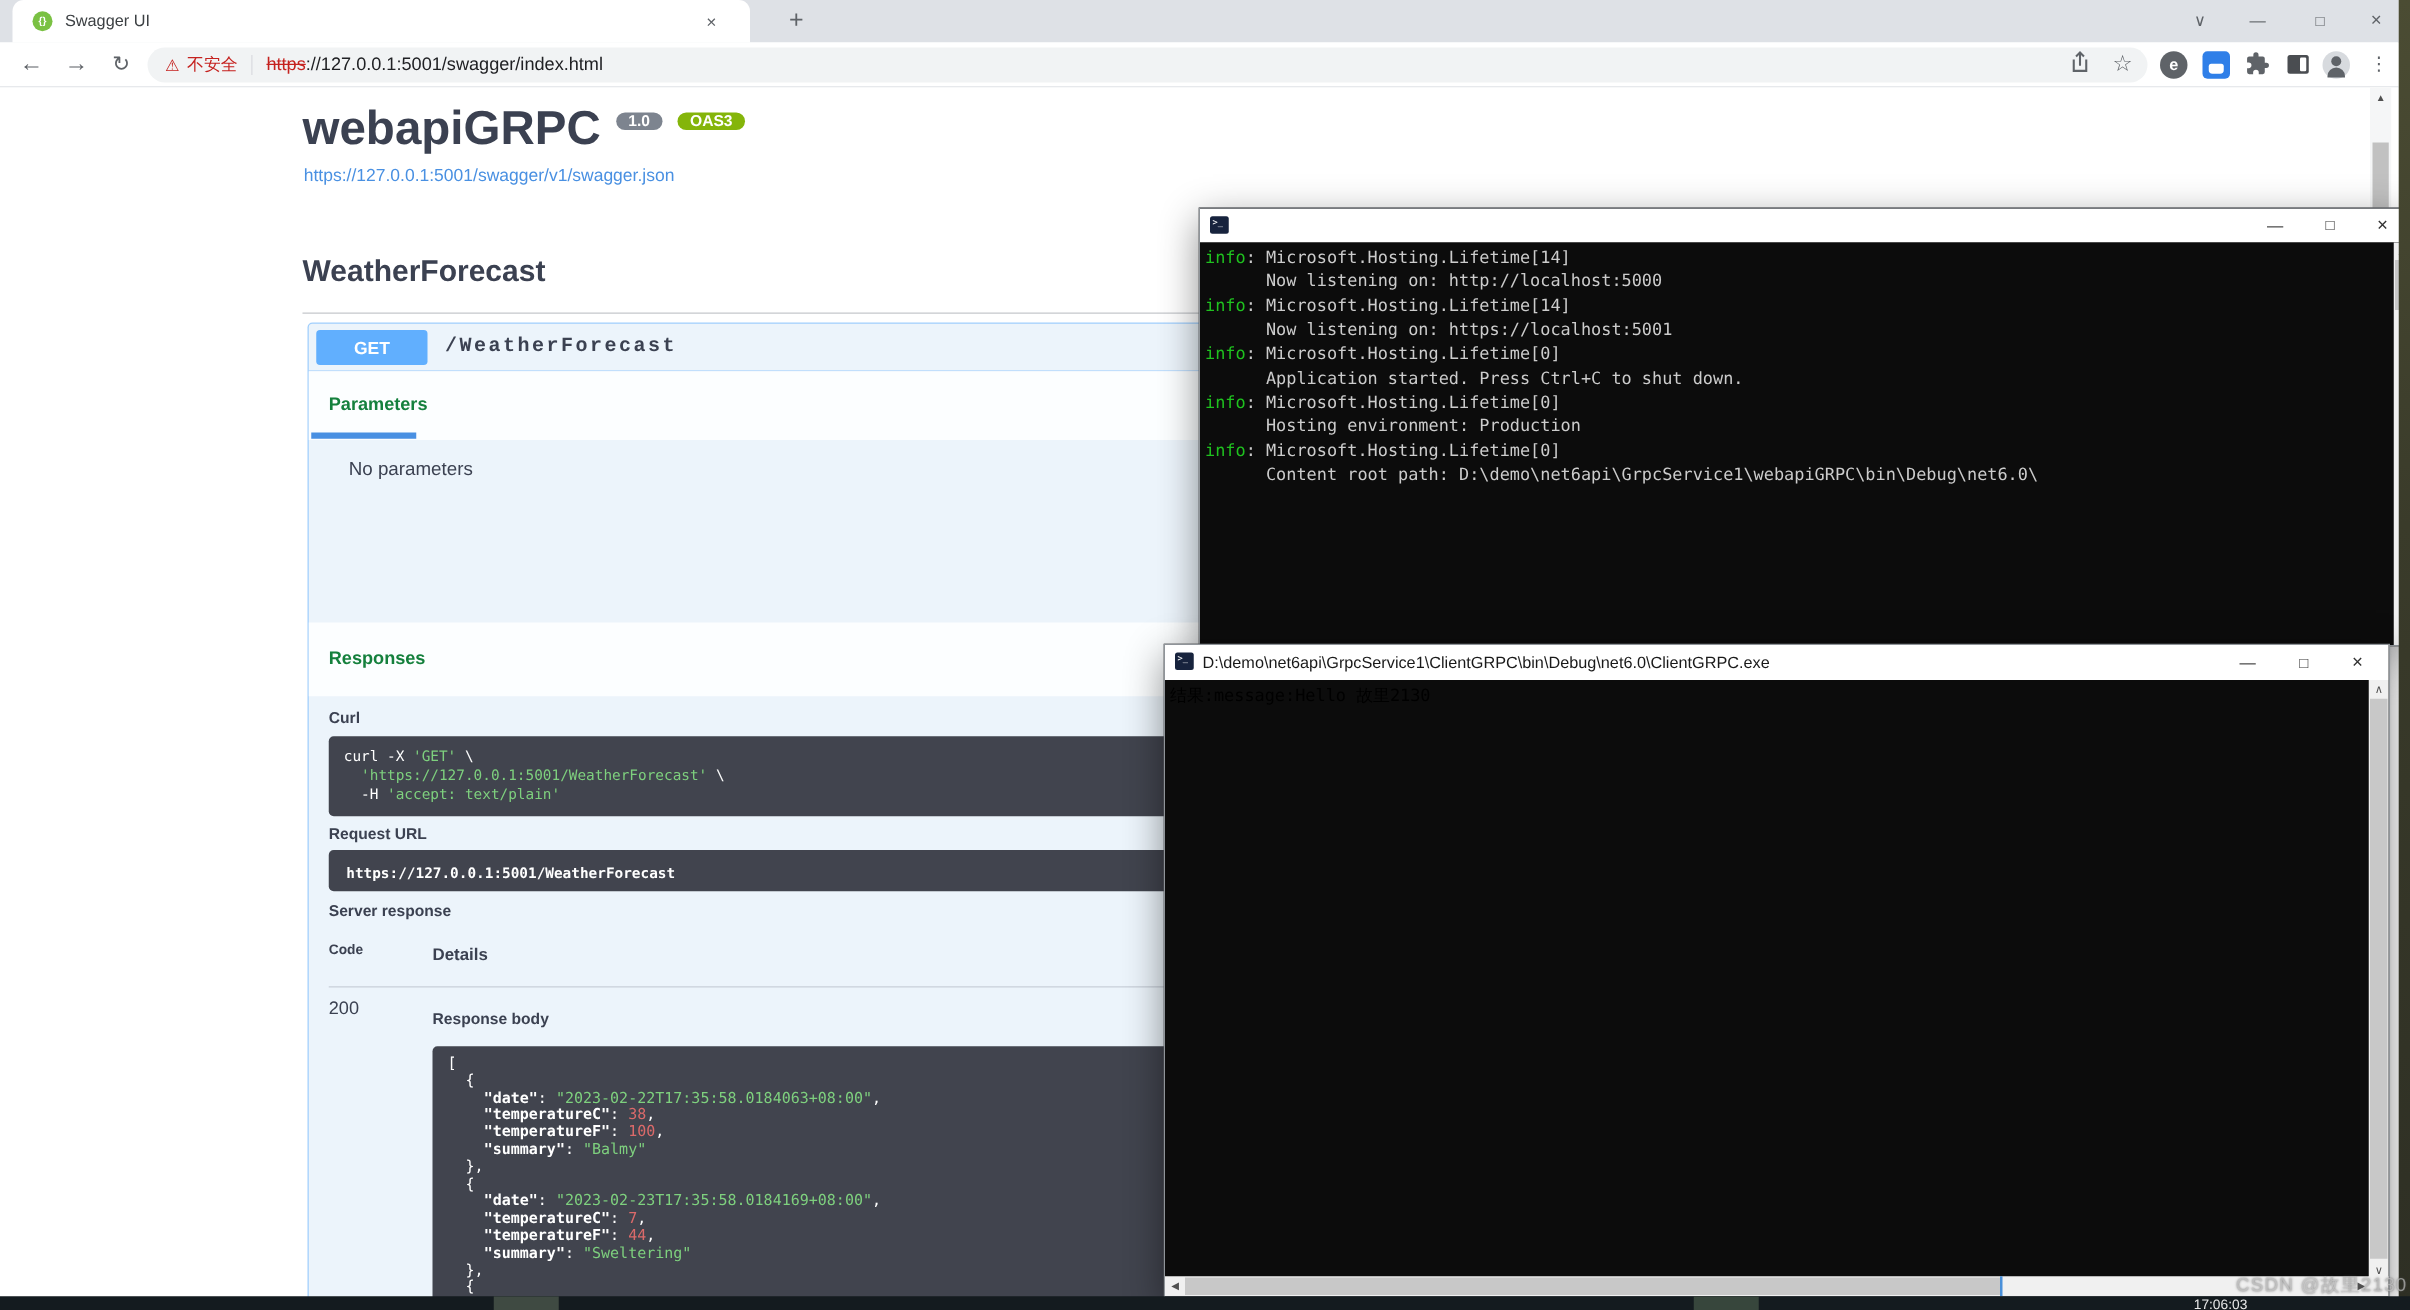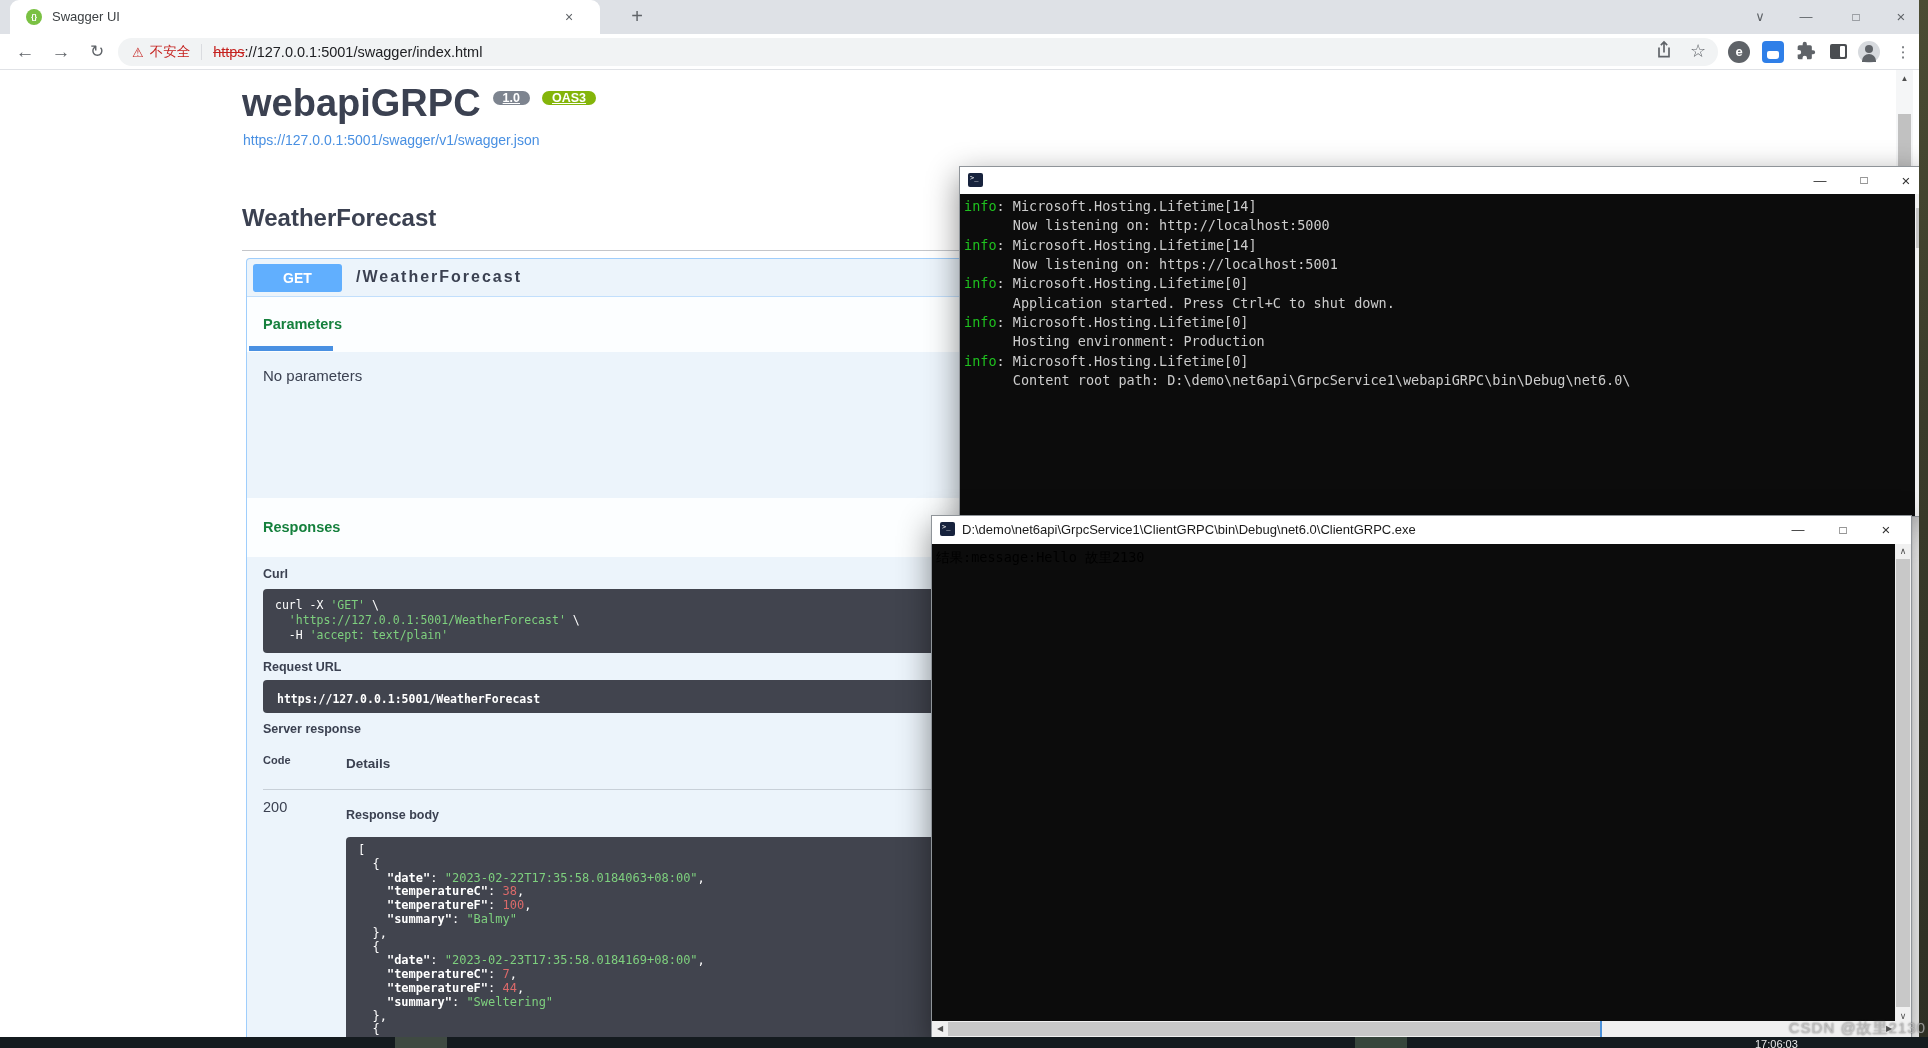--- a/index.html
+++ b/index.html
@@ -1,18 +1,18 @@
 <!DOCTYPE html>
 <html><head>
 <meta charset="utf-8">
 <style>
   * { margin:0; padding:0; box-sizing:border-box; }
   html,body { width:1928px; height:1048px; overflow:hidden; }
   body { background:#45462f; font-family:"Liberation Sans", sans-serif; position:relative; }
-  .mono { font-family:Liberation Sans, sans-serif; }
+  .mono { font-family:Liberation Mono, monospace; }
 
   
   #browser { position:absolute; left:0; top:0; width:1919px; height:1040px; background:#fff; }
   #tabstrip { position:absolute; left:0; top:0; width:100%; height:34px; background:#dee1e6; }
   #tab { position:absolute; left:10px; top:0; width:590px; height:34px; background:#fff; border-radius:9px 9px 0 0; }
   #tab .favicon { position:absolute; left:16px; top:9px; width:16px; height:16px; border-radius:50%; background:#7ac143; color:#fff; font-size:8px; font-weight:bold; text-align:center; line-height:16px; }
   #tab .tab-title { position:absolute; left:42px; top:0; line-height:34px; font-size:13px; color:#3c4043; }
   #tab .tab-close { position:absolute; left:548px; top:0; width:22px; line-height:34px; text-align:center; font-size:14px; color:#5f6368; }
   #newtab { position:absolute; left:622px; top:0; width:30px; line-height:33px; text-align:center; font-size:20px; color:#5f6368; }
   .wctl { position:absolute; top:0; width:24px; line-height:34px; text-align:center; font-size:13px; color:#5f6368; }
@@ -33,35 +33,35 @@
   .panelicon { top:10px; width:17px; height:15px; background:#4a4d51; border-radius:2px; }
   .panelicon i { position:absolute; right:2px; top:2px; width:5px; height:11px; background:#fff; border-radius:1px; }
   .avatar { border-radius:50%; background:#d7dade; }
   .avatar .head { position:absolute; left:7px; top:4px; width:8px; height:8px; border-radius:50%; background:#5f6368; }
   .avatar .bodyp { position:absolute; left:4px; top:13px; width:14px; height:8px; border-radius:7px 7px 0 0; background:#5f6368; }
   .dots { font-size:15px; color:#5f6368; text-align:center; line-height:22px; }
 
   
   #page { position:absolute; left:0; top:70px; width:1919px; height:970px; background:#fff; overflow:hidden; }
   .sw-title { position:absolute; left:242px; top:12px; font-size:38px; font-weight:bold; color:#3b4151; }
-  .badge { display:inline-block; vertical-align:14px; margin-left:12px; font-size:12.5px; font-weight:bold; color:#fff; padding:0 10px; border-radius:12px;text-decoration:underline; }
+  .badge { display:inline-block; vertical-align:14px; margin-left:12px; font-size:12.5px; font-weight:bold; color:#fff; padding:0 10px; border-radius:12px; }
   .badge-ver { background:#7d848f; }
   .badge-oas { background:#84b50a; }
   .spec-link { position:absolute; left:243px; top:62px; font-size:14px; color:#4990e2; }
   .sec-title { position:absolute; left:242px; top:134px; font-size:24px; font-weight:bold; color:#3b4151; }
   .sec-divider { position:absolute; left:242px; top:180px; width:1464px; border-bottom:1px solid rgba(59,65,81,.3); }
 
   #opblock { position:absolute; left:246px; top:188px; width:1460px; height:800px; background:#ecf4fb; border:1px solid rgba(97,175,254,.55); border-radius:4px; }
   .op-summary { position:absolute; left:0; top:0; width:100%; height:38px; border-bottom:1px solid rgba(97,175,254,.3); }
   .get-badge { position:absolute; left:6px; top:5px; width:89px; height:28px; background:#61affe; border-radius:3px; color:#fff; font-weight:bold; font-size:14px; text-align:center; line-height:28px; }
   .op-path { position:absolute; left:109px; top:9px; font-size:16px; font-weight:bold; letter-spacing:2px; color:#3b4151; }
   .sec-header { position:absolute; left:0; width:100%; background:rgba(255,255,255,.85); }
   .sec-header .lbl { position:absolute; left:16px; font-size:14.5px; font-weight:bold; color:#15803d; }
   .tab-underline { position:absolute; left:2px; top:87px; width:84px; height:5px; background:#4990e2; }
-  .no-params { position:absolute; left:16px; top:108px; font-size:15px; color:#3b4151;text-align:right; }
+  .no-params { position:absolute; left:32px; top:108px; font-size:15px; color:#3b4151;text-align:right; }
   .btn-execute { position:absolute; left:28px; top:175px; width:702px; height:30px; background:#4990e2; border-radius:4px; color:#fff; font-weight:bold; font-size:14.5px; text-align:center; line-height:30px; }
   .btn-clear { position:absolute; left:744px; top:175px; width:696px; height:30px; background:#fff; border:1px solid #3b4151; border-radius:4px; color:#3b4151; font-weight:bold; font-size:14.5px; text-align:center; line-height:28px; }
   .mini-label { position:absolute; font-size:12.5px; font-weight:bold; color:#3b4151; }
   .dark-block { position:absolute; background:#41444e; border-radius:4px; overflow:hidden; }
   #curl-block { left:16px; top:330px; width:1428px; height:64px; padding:9px 12px; }
   #requrl-block { left:16px; top:421px; width:1428px; height:33px; padding:9px 14px; }
   #resp-block { left:99px; top:578px; width:1345px; height:215px; padding:7px 12px; }
   .cl { white-space:pre; font-family:"DejaVu Sans Mono", monospace; }
   #curl-block .cl { font-size:11.5px; line-height:15px; }
   #resp-block .cl { font-size:12px; line-height:13.8px; }

